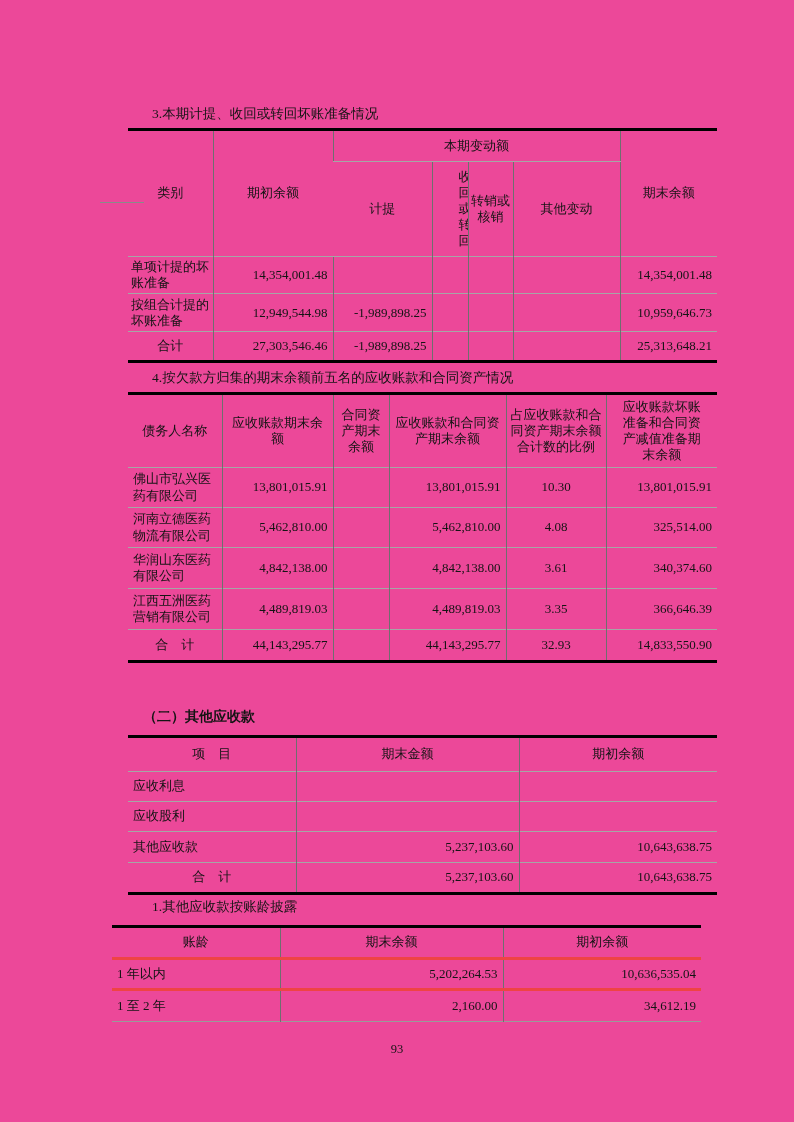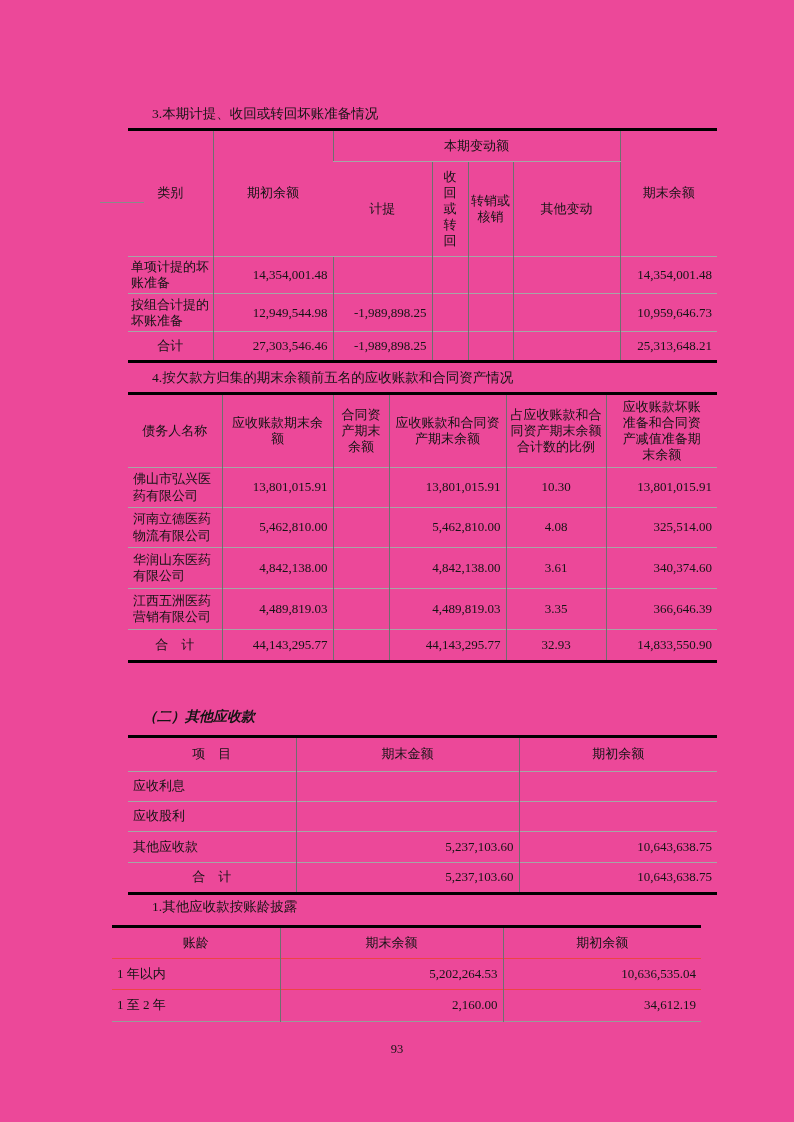--- a/index.html
+++ b/index.html
@@ -21,33 +21,33 @@
   .l { text-align:left; padding-left:5px; }
 
   
   .fin { border-top:3px solid #000; border-bottom:3px solid #000; }
   .fin td { border-left:1px solid #6f6f6f; }
   .fin td:first-child { border-left:none; }
   .fin tr.rline td { border-top:1px solid #a6a6a6; }
 
   
   .t1 td.spanner { border-bottom:1px solid #a6a6a6; }
-  .t1 td.narrow { padding:2px 11px; }
+  .t1 td.narrow { padding:2px 26px; }
   .t1 td.medium { padding:2px 0; }
   .t1 td.cat { padding:2px 3px; }
 
   
   .t2 td.hp { padding:2px 6px; }
   .t2 td.hp15 { padding:2px 14px; }
 
   
   .t4 { border-top:3px solid #000; border-bottom:1px solid #9a9a9a; }
   .t4 td { border-left:1px solid #6f6f6f; }
   .t4 td:first-child { border-left:none; }
-  .t4 tr.rline td { border-top:1px solid #ef4444; }
+  .t4 tr.rline td { border-top:3px solid #ef4444; }
 </style>
 </head>
 <body>
 
 <div class="page">
 
   <div class="abs title" style="left:152px; top:105px;">3.本期计提、收回或转回坏账准备情况</div>
 
   <div class="dash"></div>
 
@@ -160,21 +160,21 @@
         <td class="c">合　计</td>
         <td class="r">44,143,295.77</td>
         <td></td>
         <td class="r">44,143,295.77</td>
         <td class="c">32.93</td>
         <td class="r">14,833,550.90</td>
       </tr>
     </tbody>
   </table>
 
-  <div class="abs title-bold" style="left:143px; top:708px;font-style:italic;">（二）其他应收款</div>
+  <div class="abs title-bold" style="left:143px; top:708px;">（二）其他应收款</div>
 
   <table class="fin t3 abs" style="left:128px; top:735px; width:589px;">
     <colgroup>
       <col style="width:168px">
         <col style="width:223px">
         <col style="width:198px">
     </colgroup>
     <tbody>
       <tr style="height:35px">
         <td class="c">项　目</td>

